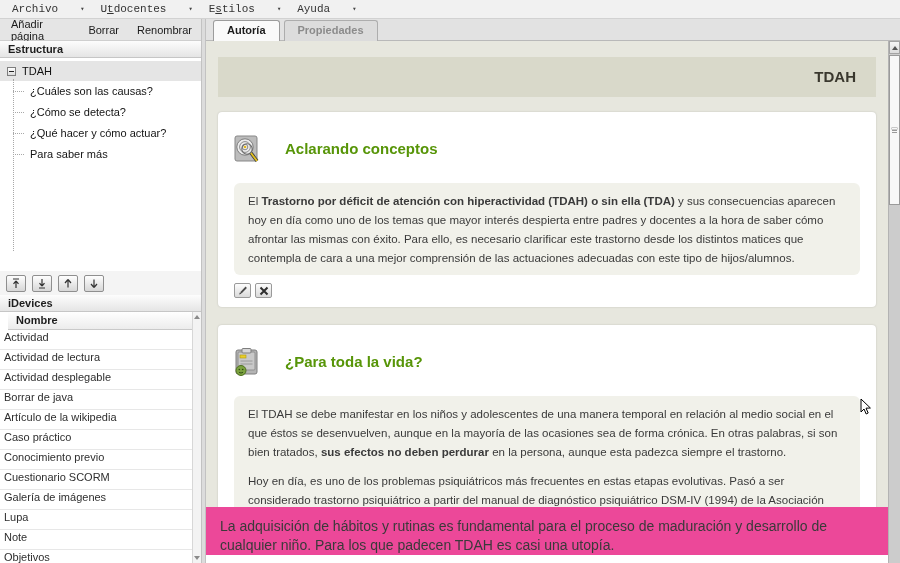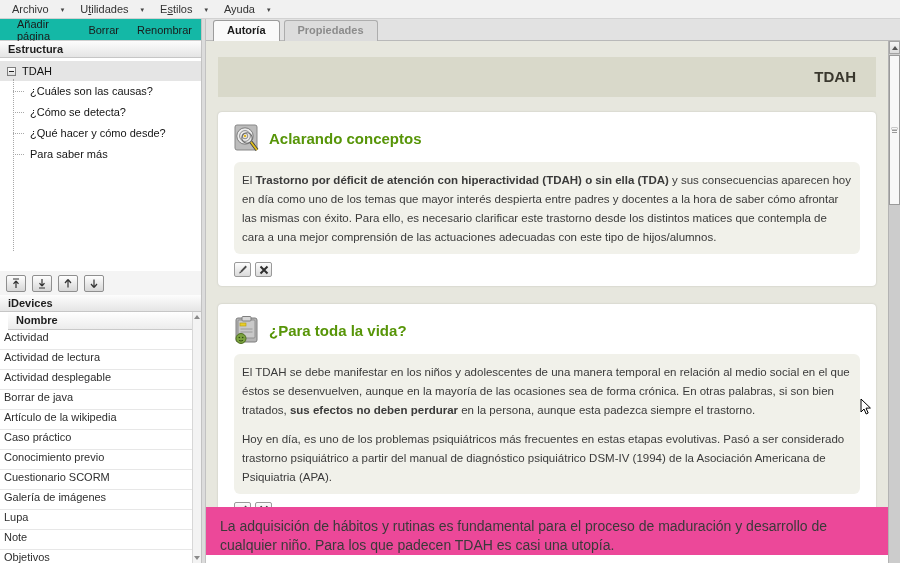--- a/index.html
+++ b/index.html
@@ -9,29 +9,29 @@
     font-family:"Liberation Sans", sans-serif; font-size:11px; color:#222;
     background:#fff; cursor:default;
   }
 
   
   .menubar {
     position:absolute; left:0; top:0; width:900px; height:19px;
     background:#f1f1f1; border-bottom:1px solid #d2d2d2;
     display:flex; align-items:center; padding-left:5px;
   }
-  .menu-item { padding:2px 9px 2px 7px; color:#333; display:flex; align-items:center; gap:12px; }
+  .menu-item { padding:2px 9px 2px 7px; color:#333; display:flex; align-items:center; gap:22px;font-family:Liberation Mono, monospace; }
   .menu-item .accel { text-decoration:underline; }
   .caret { font-size:7px; color:#444; line-height:1; }
 
   
   .toolbar {
     position:absolute; left:0; top:19px; width:201px; height:22px;
-    background:#14b8a6; border-bottom:1px solid #cfcfcf;
-    display:flex; align-items:center; padding-left:8px;
+    background:#e5e5e5; border-bottom:1px solid #cfcfcf;
+    display:flex; align-items:center; padding-left:2px;
   }
   .tool-btn { padding:3px 9px; color:#1a1a1a; }
 
   .splitter {
     position:absolute; left:201px; top:19px; width:5px; height:544px;
     background:#dcdcdc; border-left:1px solid #c2c2c2; border-right:1px solid #c2c2c2;
   }
 
   .tabsbar {
     position:absolute; left:206px; top:19px; width:694px; height:22px;
@@ -109,23 +109,23 @@
   .header-band {
     height:40px; background:#d9d9ca; margin-bottom:15px;
     text-align:right; line-height:40px; padding-right:20px;
     font-size:15px; font-weight:bold; color:#3a382e;
   }
   .idevice-box {
     background:#fff; border-radius:4px; padding:12px 16px 9px; margin-bottom:18px;
     box-shadow:0 0 2px rgba(0,0,0,0.18);
   }
   .idevice-title { display:flex; align-items:center; gap:10px; margin-bottom:10px; }
-  .idevice-title h2 { margin:0; font-size:15px; font-weight:bold; color:#579508; }
+  .idevice-title h2 { margin:16px; font-size:15px; font-weight:bold; color:#579508; }
   .idevice-content {
-    background:#f1f1ea; border-radius:6px; padding:9px 8px 7px;
+    background:#f1f1ea; border-radius:6px; padding:9px 14px 7px;
     font-size:11.5px; line-height:19px; color:#3a3a3a;
   }
   .idevice-content p { margin:0 0 10px; }
   .idevice-content p:last-child { margin-bottom:0; }
   .idevice-actions { margin-top:8px; display:flex; gap:4px; }
   .action-btn {
     width:17px; height:15px; border:1px solid #9a9a9a; border-radius:2px;
     background:linear-gradient(#fdfdfd,#dadada);
     display:flex; align-items:center; justify-content:center; padding:0;
   }
@@ -157,21 +157,21 @@
 <body>
 
 <div id="app">
 
   <div class="menubar">
     <div class="menu-item">
       <span><span>Archivo</span><span class="accel"></span><span></span></span>
       <span class="caret">▾</span>
     </div>
     <div class="menu-item">
-      <span><span>U</span><span class="accel">t</span><span>ilidades</span></span>
+      <span><span>U</span><span class="accel">t</span><span>docentes</span></span>
       <span class="caret">▾</span>
     </div>
     <div class="menu-item">
       <span><span>E</span><span class="accel">s</span><span>tilos</span></span>
       <span class="caret">▾</span>
     </div>
     <div class="menu-item">
       <span><span>Ayuda</span><span class="accel"></span><span></span></span>
       <span class="caret">▾</span>
     </div>
@@ -192,21 +192,21 @@
 
   <div class="panel-header" id="estructura-header">Estructura</div>
   <div class="tree">
     <div class="tree-root">
       <span class="expander"></span>
       <span>TDAH</span>
     </div>
     <div class="tree-children">
       <div class="tree-child">¿Cuáles son las causas?</div>
       <div class="tree-child">¿Cómo se detecta?</div>
-      <div class="tree-child">¿Qué hacer y cómo desde?</div>
+      <div class="tree-child">¿Qué hacer y cómo actuar?</div>
       <div class="tree-child">Para saber más</div>
     </div>
   </div>
 
   <div class="move-row">
     <button class="move-btn">
       <svg width="10" height="11" viewBox="0 0 10 11">
           <path d="M2 1h6M5 3v7M5 3L2.5 5.8M5 3l2.5 2.8" stroke="#333" stroke-width="1.2" fill="none"></path>
         </svg>
     </button>

